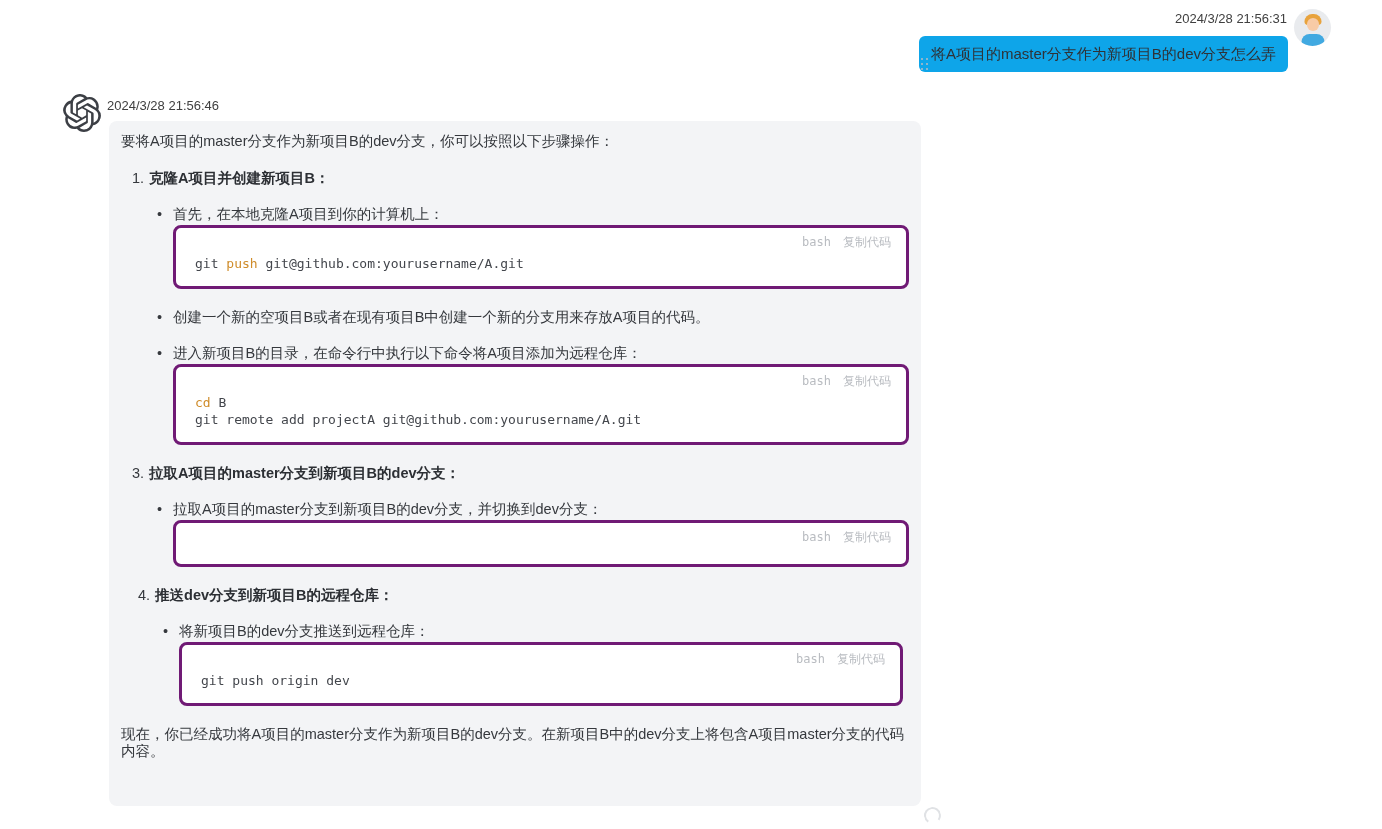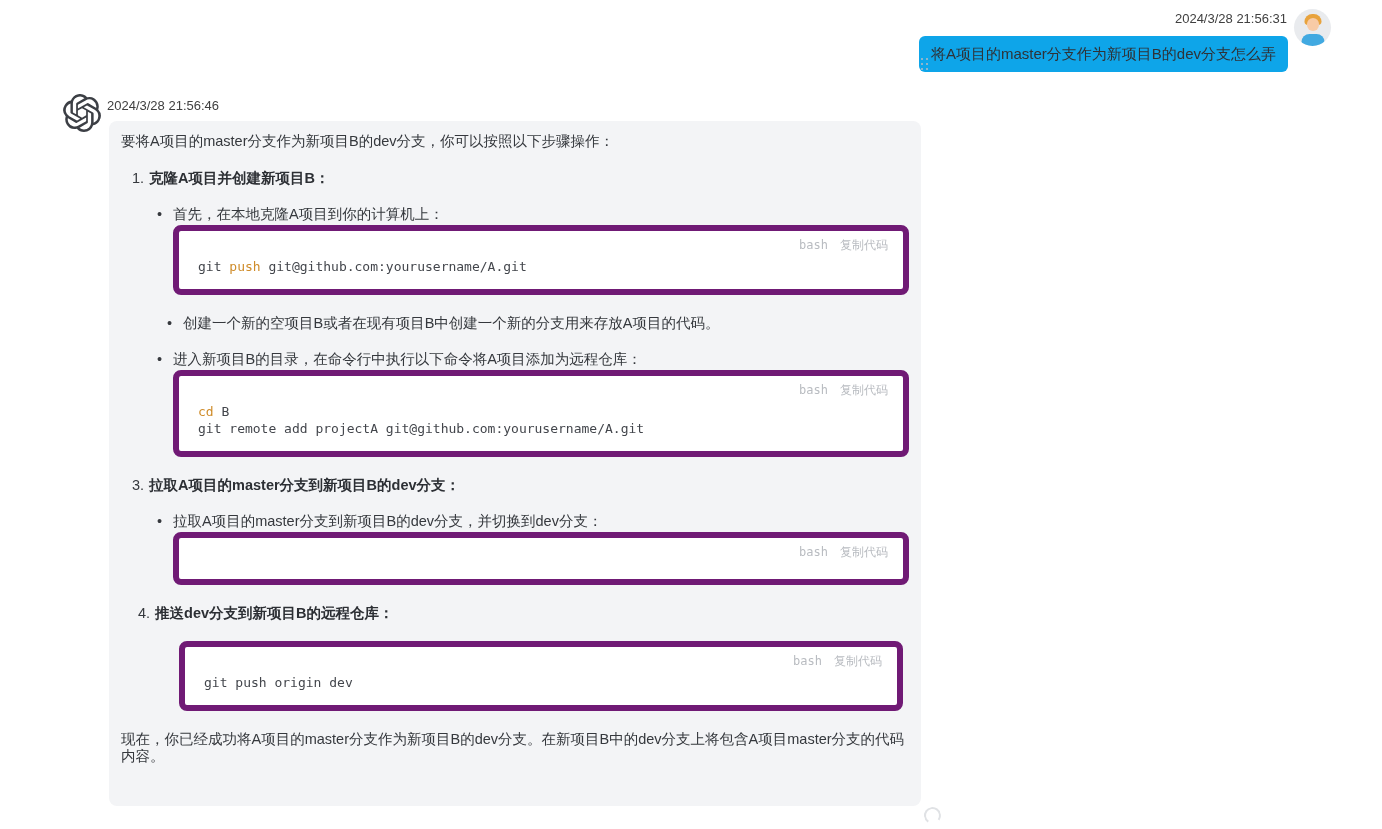--- a/index.html
+++ b/index.html
@@ -41,25 +41,25 @@
   .outro{line-height:17px;height:17px;margin:0;}
 
   .steps{padding-left:11px;}
   .step{margin:0 0 3px;}
   .step:last-child{margin:6px;}
   .step-title-row{height:17px;line-height:17px;margin:0 0 19px;}
   .step-num{margin-right:5px;}
   .step-title{font-weight:700;color:#2c2f34;}
   .step-body{padding-left:41px;}
 
-  .bullet-item{position:relative;line-height:17px;min-height:17px;margin:0 10px 19px;}
+  .bullet-item{position:relative;line-height:17px;min-height:17px;margin:0 0 19px;}
   .bullet-item.before-code{margin:0 0 2px;}
   .bullet-item::before{content:"•";position:absolute;left:-16px;top:0;color:#35383d;}
 
-  .code-item{margin:0 0 20px;background:#ffffff;border:6px solid #701a75;border-radius:8px;
+  .code-item{margin:0 0 20px;background:#ffffff;border:3px solid #701a75;border-radius:8px;
     box-sizing:border-box;padding:6px 15px 14px 19px;}
   .code-head{height:15px;line-height:15px;margin-bottom:6px;text-align:right;}
   .code-lang{font-family:"DejaVu Sans Mono",monospace;font-size:12px;color:#b9bcc1;}
   .code-copy{font-size:12px;color:#b9bcc1;margin-left:12px;cursor:pointer;}
   .code-item pre{margin:0;font-family:"DejaVu Sans Mono",monospace;font-size:13px;
     line-height:17px;color:#43464c;white-space:pre;}
   .tok-keyword{color:#cf8c2a;}
 
   
   .spinner{position:absolute;top:807px;left:924px;width:13px;height:13px;border-radius:50%;
@@ -126,20 +126,21 @@
           <div class="step-body">
             <div class="bullet-item before-code"><span>拉取A项目的master分支到新项目B的dev分支，并切换到dev分支：</span></div>
             <div class="code-item">
               <div class="code-head"><span class="code-lang">bash</span><span class="code-copy">复制代码</span></div>
             </div>
           </div>
         </div>
         <div class="step">
           <div class="step-title-row"><span class="step-num">4.</span><span class="step-title">推送dev分支到新项目B的远程仓库：</span></div>
           <div class="step-body">
+            <div class="bullet-item before-code"><span>将新项目B的dev分支推送到远程仓库：</span></div>
             <div class="code-item">
               <div class="code-head"><span class="code-lang">bash</span><span class="code-copy">复制代码</span></div>
               <pre><span>git push origin dev</span></pre>
             </div>
           </div>
         </div>
       </div>
     <div class="outro">现在，你已经成功将A项目的master分支作为新项目B的dev分支。在新项目B中的dev分支上将包含A项目master分支的代码内容。</div>
   </div>
 

